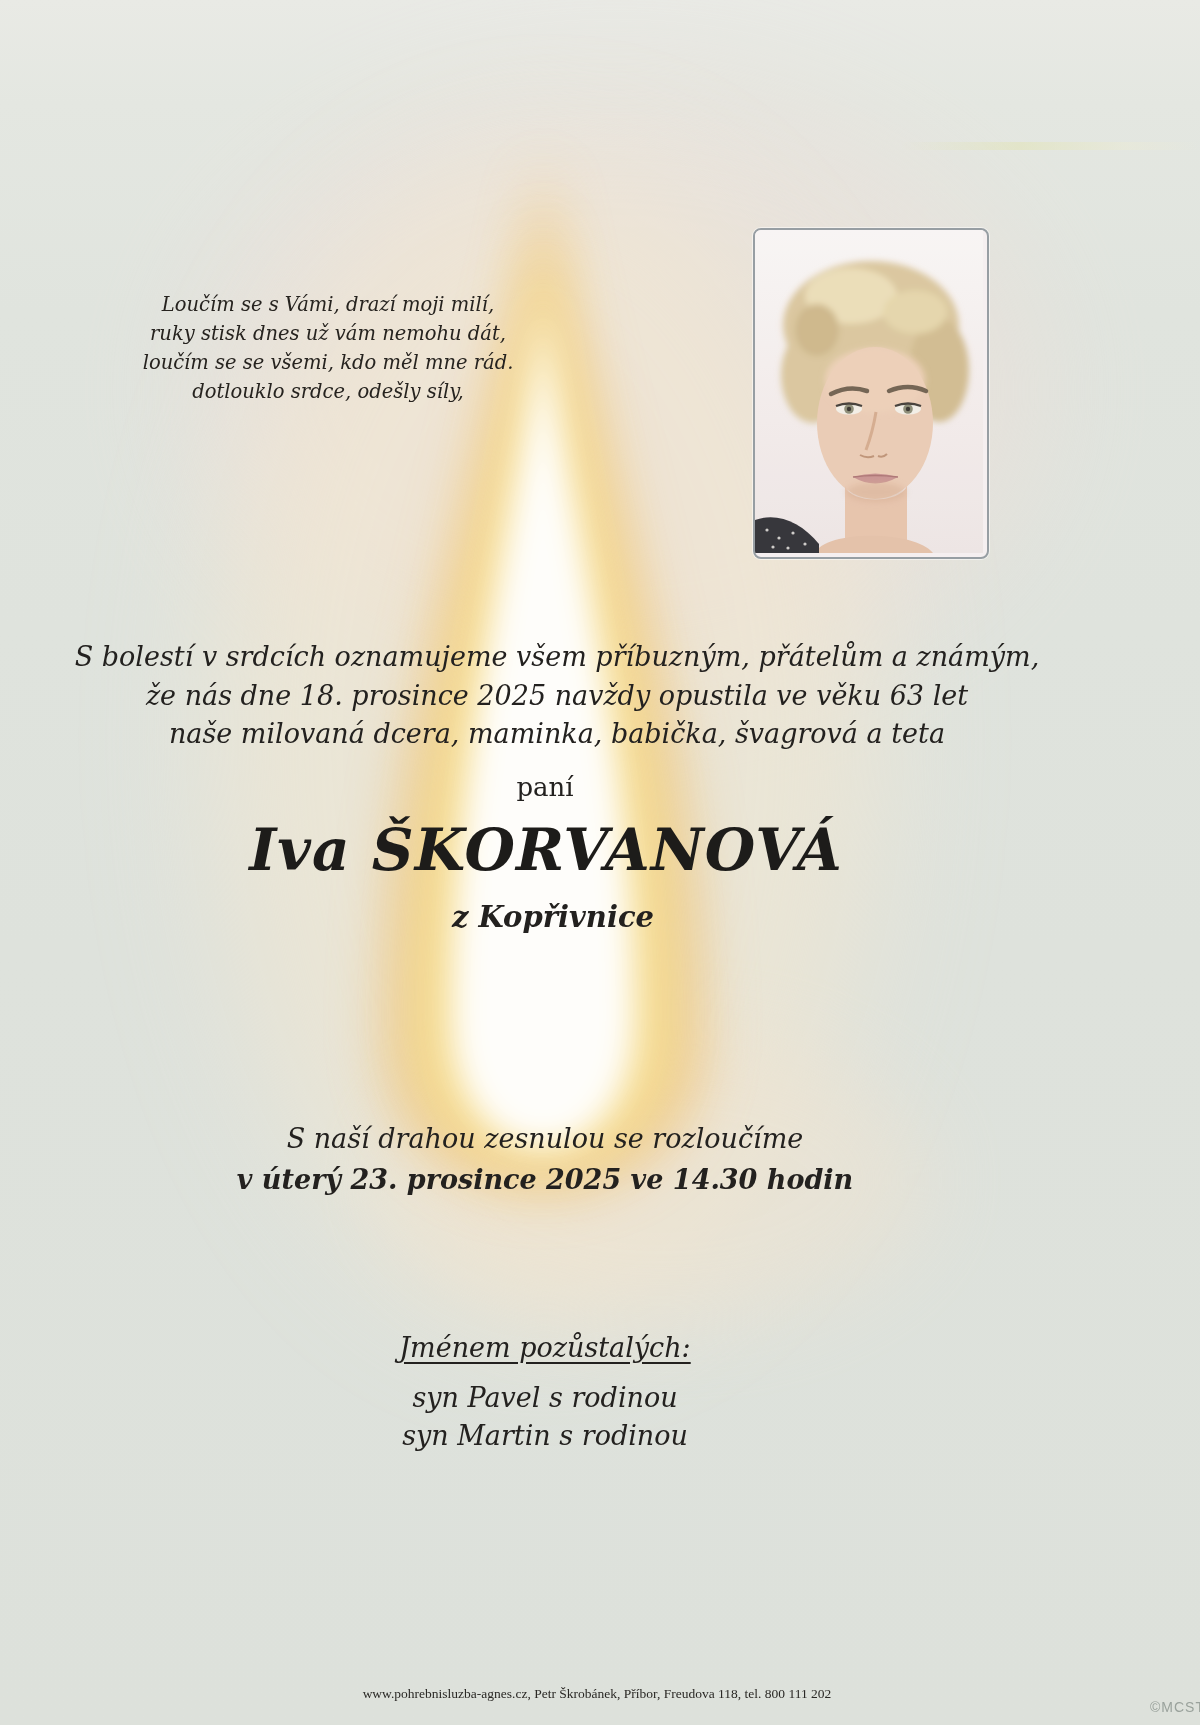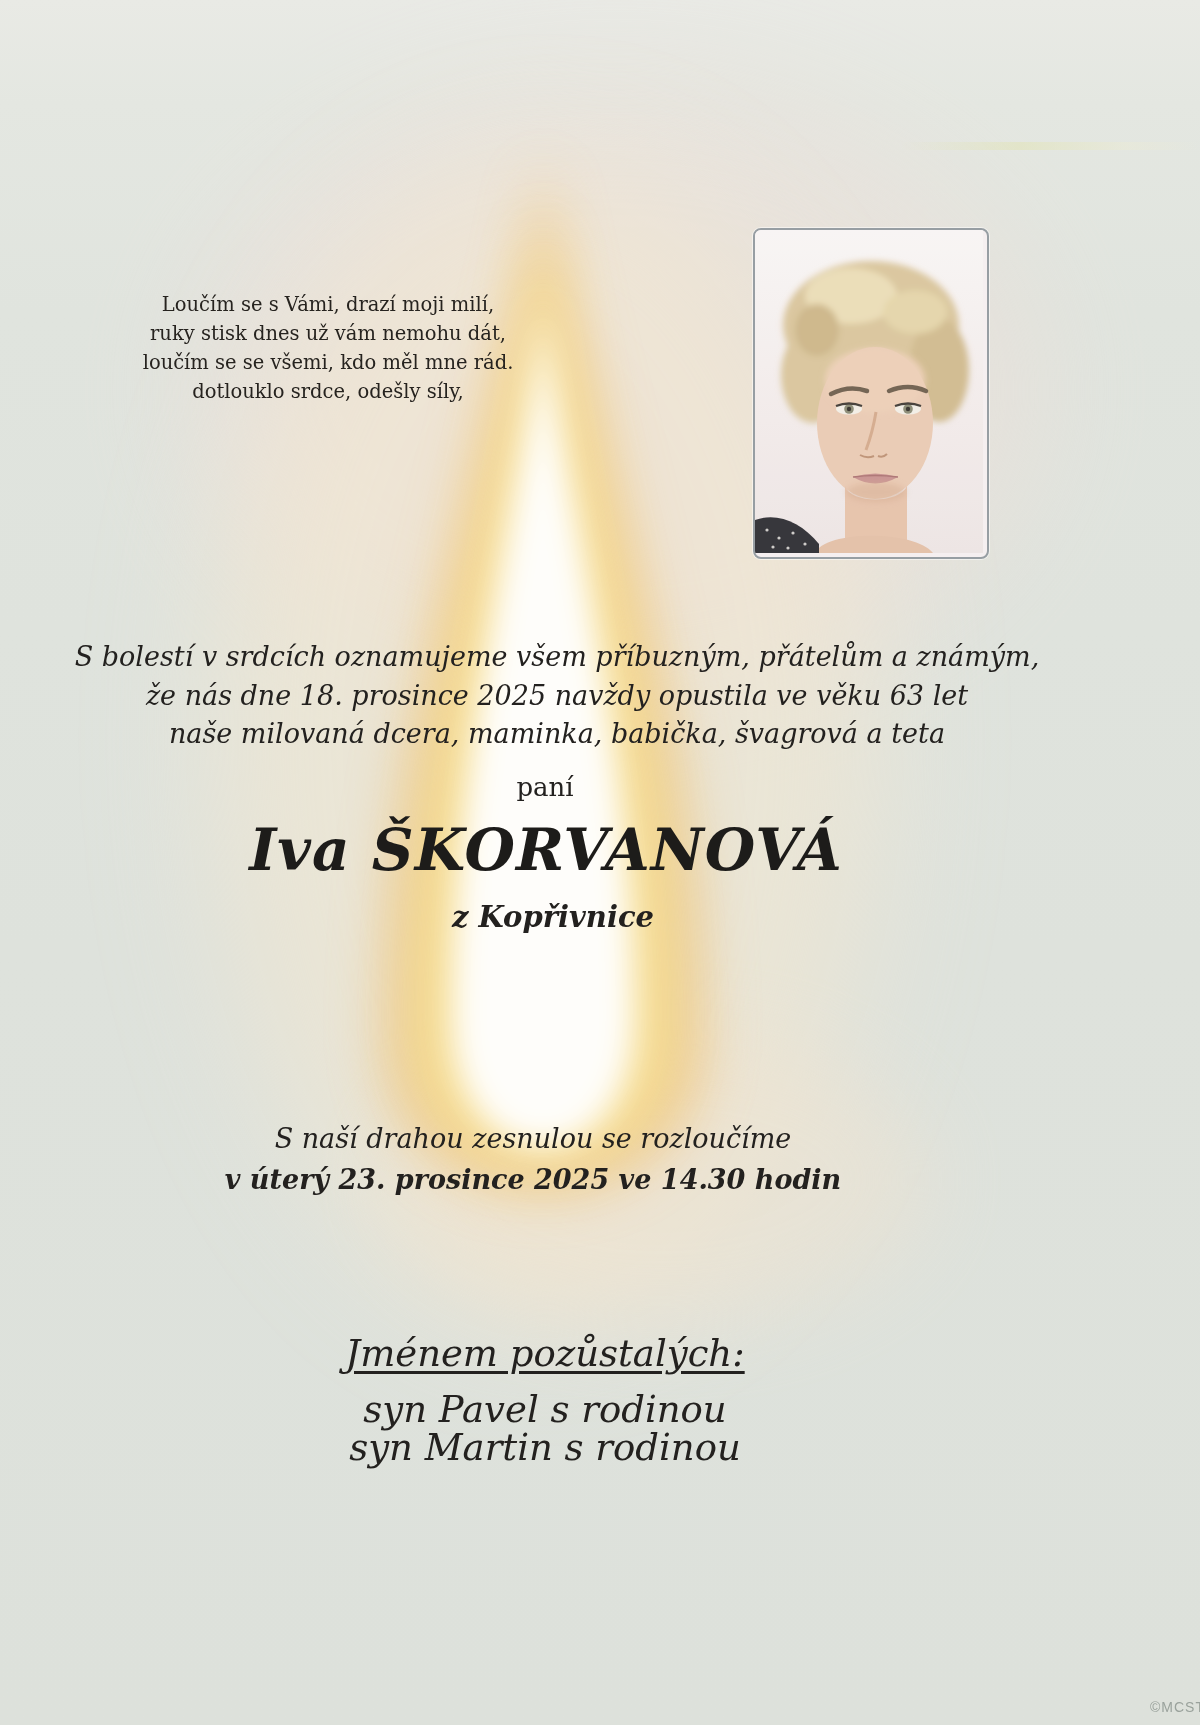--- a/index.html
+++ b/index.html
@@ -14,44 +14,44 @@
   }
   .flame{position:absolute;left:0;top:0;pointer-events:none;}
   .artifact-line{
     position:absolute;left:900px;top:142px;width:300px;height:8px;
     background:linear-gradient(90deg,rgba(234,233,196,0),rgba(225,227,178,0.5) 40%,rgba(238,236,208,0.35) 75%,rgba(238,236,208,0));
   }
   .txt{position:absolute;text-align:center;}
   .nowrap{white-space:nowrap;}
   .poem{
     left:128px;top:290px;width:400px;
-    font-size:19.5px;line-height:29px;
+    font-style:italic;font-size:19.5px;line-height:29px;
     color:#26231f;
   }
   .photo{
     position:absolute;left:753px;top:228px;width:232px;height:327px;margin:0;
     border:2px solid #979ea3;border-radius:8px;overflow:hidden;
     background:#f5eff0;
     box-shadow:0 0 0 1px rgba(255,255,255,.5);
   }
   .photo svg{display:block;}
   .announcement{
     left:60px;top:638px;width:994px;
     font-style:italic;font-size:27px;line-height:38.5px;
   }
   .honorific{left:45px;top:772px;width:1000px;font-size:26px;}
   .name{
     left:46px;top:816px;width:1000px;margin:0;
     font-style:italic;font-weight:bold;font-size:58px;letter-spacing:1px;
     color:#1d1c1a;
   }
   .origin{left:53px;top:900px;width:1000px;font-style:italic;font-weight:bold;font-size:29px;}
-  .funeral{left:33px;top:1118px;width:1000px;font-style:italic;font-size:27px;line-height:41px;}
+  .funeral{left:45px;top:1118px;width:1000px;font-style:italic;font-size:27px;line-height:41px;}
   .funeral .bold{font-weight:bold;}
-  .survivors{left:45px;top:1332px;width:1000px;font-style:italic;font-size:37px;}
+  .survivors{left:45px;top:1332px;width:1000px;font-style:italic;font-size:27px;}
   .survivors-heading{text-decoration:underline;text-underline-offset:5px;margin-bottom:16px;}
   .survivor-item{line-height:38px;}
   .footer{
     left:0;top:1686px;width:1194px;
     font-family:"Liberation Serif","DejaVu Serif",serif;
     font-size:13.5px;color:#2a2825;
   }
   .copyright{
     position:absolute;left:1150px;top:1699px;
     font-family:"Liberation Sans","DejaVu Sans",sans-serif;
@@ -170,15 +170,16 @@
     <div class="nowrap">S naší drahou zesnulou se rozloučíme</div>
     <div class="bold nowrap">v úterý 23. prosince 2025 ve 14.30 hodin</div>
   </div>
 
   <div class="txt survivors">
     <div class="survivors-heading">Jménem pozůstalých:</div>
     <div class="survivor-item">syn Pavel s rodinou</div>
     <div class="survivor-item">syn Martin s rodinou</div>
   </div>
 
+  <div class="txt footer nowrap">www.pohrebnisluzba-agnes.cz, Petr Škrobánek, Příbor, Freudova 118, tel. 800 111 202</div>
   <div class="copyright">©MCST</div>
 
 </div>
 
 </body></html>

